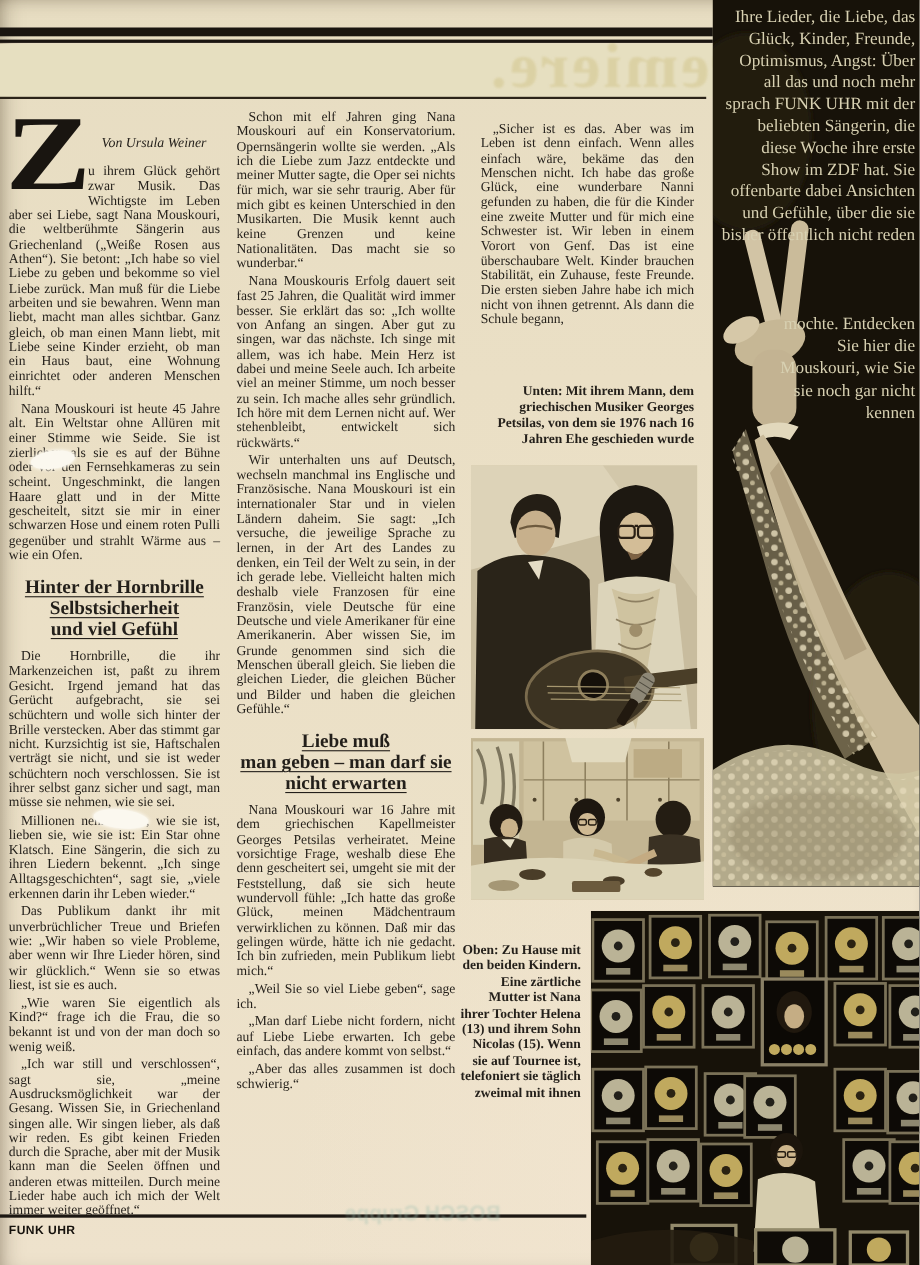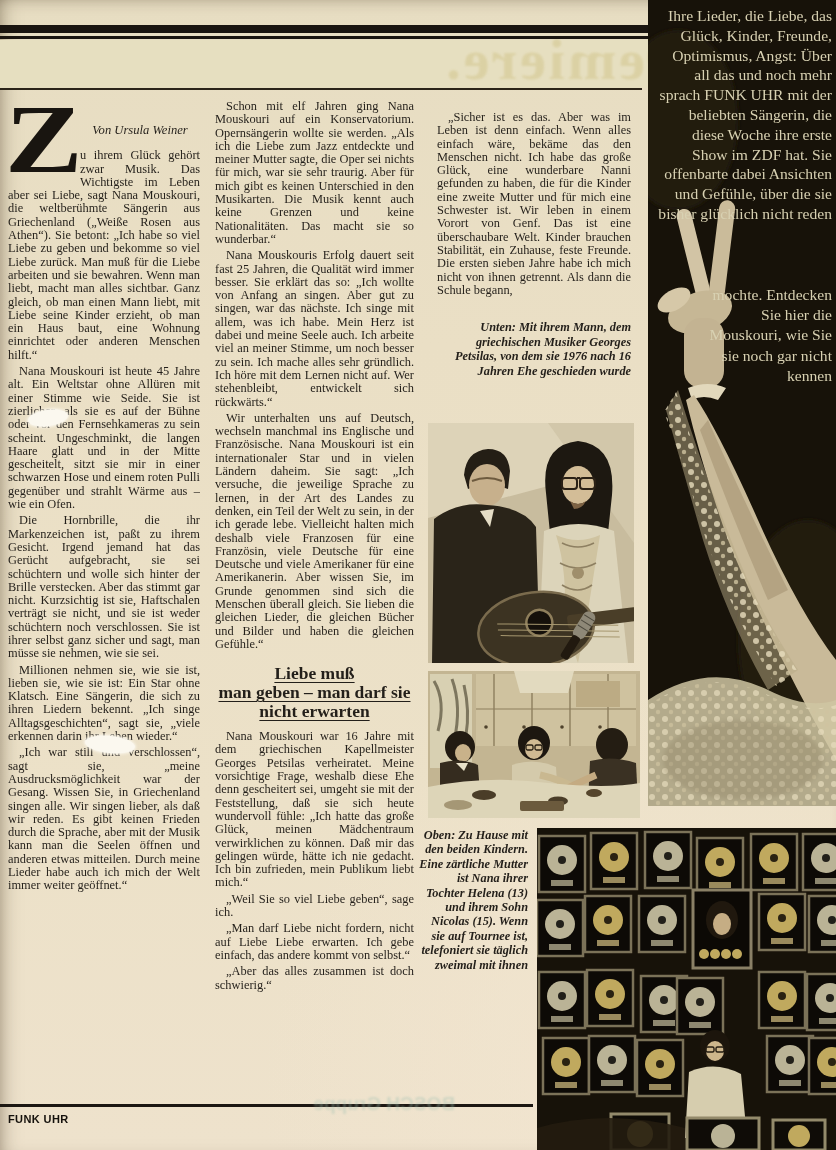--- a/index.html
+++ b/index.html
@@ -28,21 +28,21 @@
   .col1{left:8px;width:192px;}
   .col2{left:215px;width:199px;}
   .col3{left:437px;width:194px;top:100px;margin-top:11px;}
   .byline{margin:24px 0 12px 74px;width:116px;text-align:center;font-style:italic;font-size:12.6px;}
   .dropcap{left:5px;top:100px;font-size:97px;line-height:80px;font-weight:bold;
     transform:scaleX(1.2);transform-origin:left top;color:#191510;}
   .dc-spacer{float:left;width:72px;height:30px;}
   .xhead{margin:13px 0 9px;font-size:17.5px;line-height:19px;font-weight:600;}
   .xhead span{display:block;text-align:center;text-decoration:underline;text-underline-offset:3px;text-decoration-thickness:1px;}
   
-  .caption{position:absolute;font-style:italic;font-weight:bold;font-size:12.3px;line-height:14.7px;text-align:right;}
+  .caption{position:absolute;font-weight:bold;font-size:12.3px;line-height:14.7px;text-align:right;margin-top:28px;}
   .cap-unten{left:437px;top:320px;width:194px;}
   .cap-oben{left:416px;top:828px;width:112px;line-height:14.4px;text-align:right;}
   
   .ph{position:absolute;overflow:hidden;}
   .ph svg{display:block;}
   .ph-stage{left:648px;top:0;width:188px;height:806px;background:#151009;}
   .ph-couple{left:428px;top:423px;width:206px;height:240px;}
   .ph-kitchen{left:428px;top:671px;width:212px;height:147px;}
   .ph-records{left:537px;top:828px;width:299px;height:322px;}
   
@@ -95,32 +95,39 @@
 
       <path d="M46 395 Q70 430 110 520 Q150 610 188 660 L188 760 Q120 640 80 540 Q55 470 38 400 Z" fill="#c9ba99"></path>
       <path d="M60 420 Q95 500 140 590 L120 600 Q85 520 52 430 Z" fill="#a3906f" opacity=".55"></path>
 
       <path d="M30 390 Q55 470 85 545 Q110 610 150 670 L120 690 Q80 620 55 540 Q35 470 18 410 Z" fill="#b7a986" opacity=".5"></path>
       <path d="M28 392 Q52 470 84 548 Q112 615 150 672 L128 686 Q86 618 58 540 Q38 470 16 412 Z" fill="url(#lace)" opacity=".8"></path>
       <path d="M0 700 Q60 660 120 690 Q160 710 188 700 L188 806 L0 806 Z" fill="#cfc5a2" opacity=".85"></path>
       <path d="M0 705 Q60 665 120 695 Q160 715 188 705 L188 806 L0 806 Z" fill="url(#lace)" opacity=".7"></path>
       <ellipse cx="95" cy="760" rx="80" ry="40" fill="#8d8164" opacity=".35" filter="url(#soft)"></ellipse>
     </svg>
-    <div class="overlay overlay-1">Ihre Lieder, die Liebe, das Glück, Kinder, Freunde, Optimismus, Angst: Über all das und noch mehr sprach FUNK UHR mit der beliebten Sängerin, die diese Woche ihre erste Show im ZDF hat. Sie offenbarte dabei Ansichten und Gefühle, über die sie bisher glücklich nicht reden</div>
+    <div class="overlay overlay-1">Ihre Lieder, die Liebe, das Glück, Kinder, Freunde, Optimismus, Angst: Über all das und noch mehr sprach FUNK UHR mit der beliebten Sängerin, die diese Woche ihre erste Show im ZDF hat. Sie offenbarte dabei Ansichten und Gefühle, über die sie bisher öffentlich nicht reden</div>
     <div class="overlay overlay-2">mochte. Entdecken Sie hier die Mouskouri, wie Sie sie noch gar nicht kennen</div>
   </div>
 
   <div class="abs dropcap">Z</div>
 
   <div class="col col1">
     <div class="byline">Von Ursula Weiner</div>
     <p class="noind"><span class="dc-spacer"></span><span>u ihrem Glück gehört zwar Musik. Das Wichtigste im Leben aber sei Liebe, sagt Nana Mouskouri, die weltberühmte Sängerin aus Griechenland („Weiße Rosen aus Athen“). Sie betont: „Ich habe so viel Liebe zu geben und bekomme so viel Liebe zurück. Man muß für die Liebe arbeiten und sie bewahren. Wenn man liebt, macht man alles sichtbar. Ganz gleich, ob man einen Mann liebt, mit Liebe seine Kinder erzieht, ob man ein Haus baut, eine Wohnung einrichtet oder anderen Menschen hilft.“</span></p>
     <p>Nana Mouskouri ist heute 45 Jahre alt. Ein Weltstar ohne Allüren mit einer Stimme wie Seide. Sie ist zierlicher, als sie es auf der Bühne oder vor den Fernsehkameras zu sein scheint. Ungeschminkt, die langen Haare glatt und in der Mitte gescheitelt, sitzt sie mir in einer schwarzen Hose und einem roten Pulli gegenüber und strahlt Wärme aus – wie ein Ofen.</p>
+    <h2 class="xhead">
+      <span>Hinter der Hornbrille</span>
+      <span>Selbstsicherheit</span>
+      <span>und viel Gefühl</span>
+    </h2>
     <p>Die Hornbrille, die ihr Markenzeichen ist, paßt zu ihrem Gesicht. Irgend jemand hat das Gerücht aufgebracht, sie sei schüchtern und wolle sich hinter der Brille verstecken. Aber das stimmt gar nicht. Kurzsichtig ist sie, Haftschalen verträgt sie nicht, und sie ist weder schüchtern noch verschlossen. Sie ist ihrer selbst ganz sicher und sagt, man müsse sie nehmen, wie sie sei.</p>
     <p>Millionen nehmen sie, wie sie ist, lieben sie, wie sie ist: Ein Star ohne Klatsch. Eine Sängerin, die sich zu ihren Liedern bekennt. „Ich singe Alltagsgeschichten“, sagt sie, „viele erkennen darin ihr Leben wieder.“</p>
+    <p>Das Publikum dankt ihr mit unverbrüchlicher Treue und Briefen wie: „Wir haben so viele Probleme, aber wenn wir Ihre Lieder hören, sind wir glücklich.“ Wenn sie so etwas liest, ist sie es auch.</p>
+    <p>„Wie waren Sie eigentlich als Kind?“ frage ich die Frau, die so bekannt ist und von der man doch so wenig weiß.</p>
     <p>„Ich war still und verschlossen“, sagt sie, „meine Ausdrucksmöglichkeit war der Gesang. Wissen Sie, in Griechenland singen alle. Wir singen lieber, als daß wir reden. Es gibt keinen Frieden durch die Sprache, aber mit der Musik kann man die Seelen öffnen und anderen etwas mitteilen. Durch meine Lieder habe auch ich mich der Welt immer weiter geöffnet.“</p>
   </div>
 
   <div class="col col2">
     <p>Schon mit elf Jahren ging Nana Mouskouri auf ein Konservatorium. Opernsängerin wollte sie werden. „Als ich die Liebe zum Jazz entdeckte und meiner Mutter sagte, die Oper sei nichts für mich, war sie sehr traurig. Aber für mich gibt es keinen Unterschied in den Musikarten. Die Musik kennt auch keine Grenzen und keine Nationalitäten. Das macht sie so wunderbar.“</p>
     <p>Nana Mouskouris Erfolg dauert seit fast 25 Jahren, die Qualität wird immer besser. Sie erklärt das so: „Ich wollte von Anfang an singen. Aber gut zu singen, war das nächste. Ich singe mit allem, was ich habe. Mein Herz ist dabei und meine Seele auch. Ich arbeite viel an meiner Stimme, um noch besser zu sein. Ich mache alles sehr gründlich. Ich höre mit dem Lernen nicht auf. Wer stehenbleibt, entwickelt sich rückwärts.“</p>
     <p>Wir unterhalten uns auf Deutsch, wechseln manchmal ins Englische und Französische. Nana Mouskouri ist ein internationaler Star und in vielen Ländern daheim. Sie sagt: „Ich versuche, die jeweilige Sprache zu lernen, in der Art des Landes zu denken, ein Teil der Welt zu sein, in der ich gerade lebe. Vielleicht halten mich deshalb viele Franzosen für eine Französin, viele Deutsche für eine Deutsche und viele Amerikaner für eine Amerikanerin. Aber wissen Sie, im Grunde genommen sind sich die Menschen überall gleich. Sie lieben die gleichen Lieder, die gleichen Bücher und Bilder und haben die gleichen Gefühle.“</p>
     <h2 class="xhead">
       <span>Liebe muß</span>
       <span>man geben – man darf sie</span>

